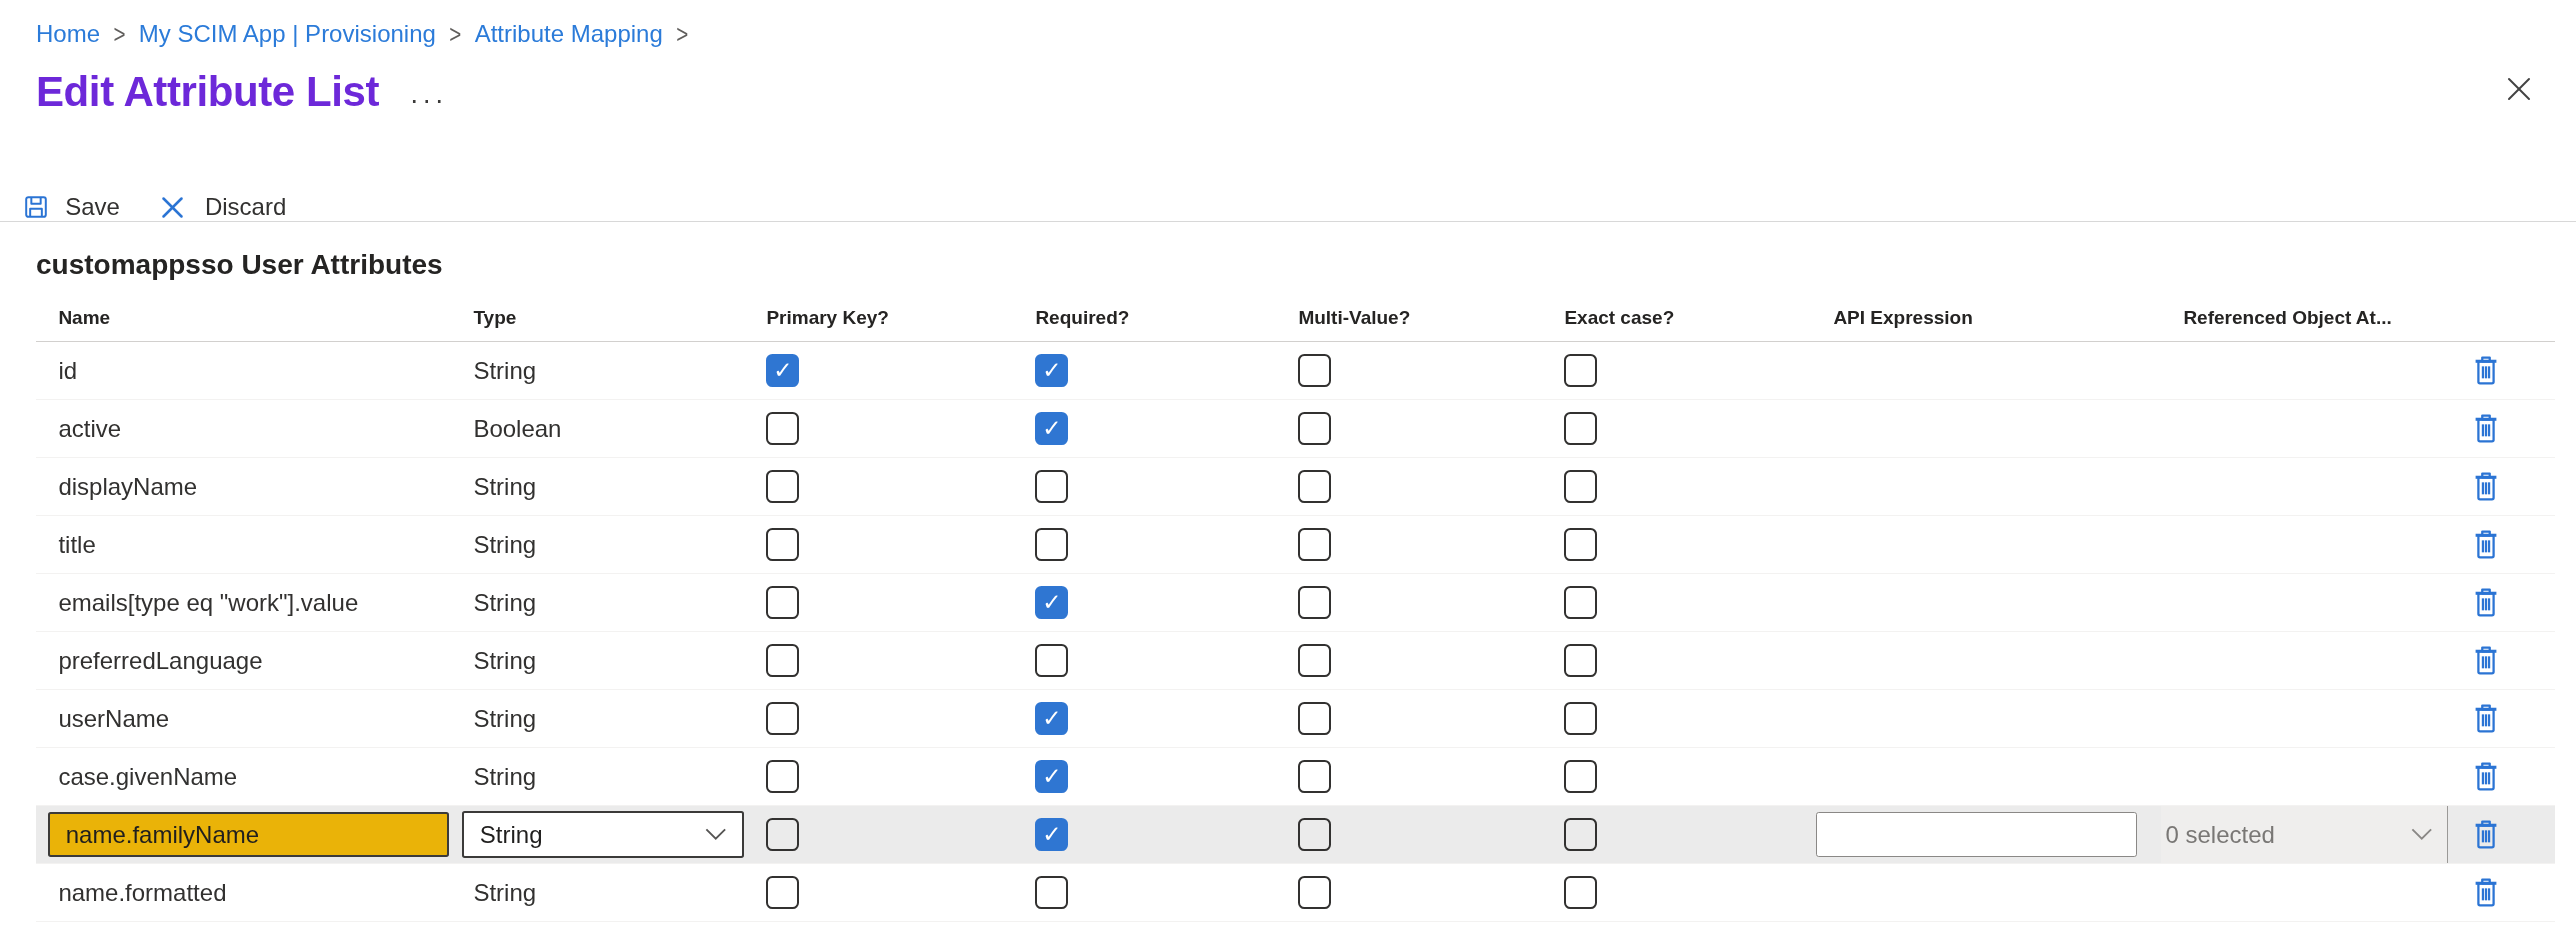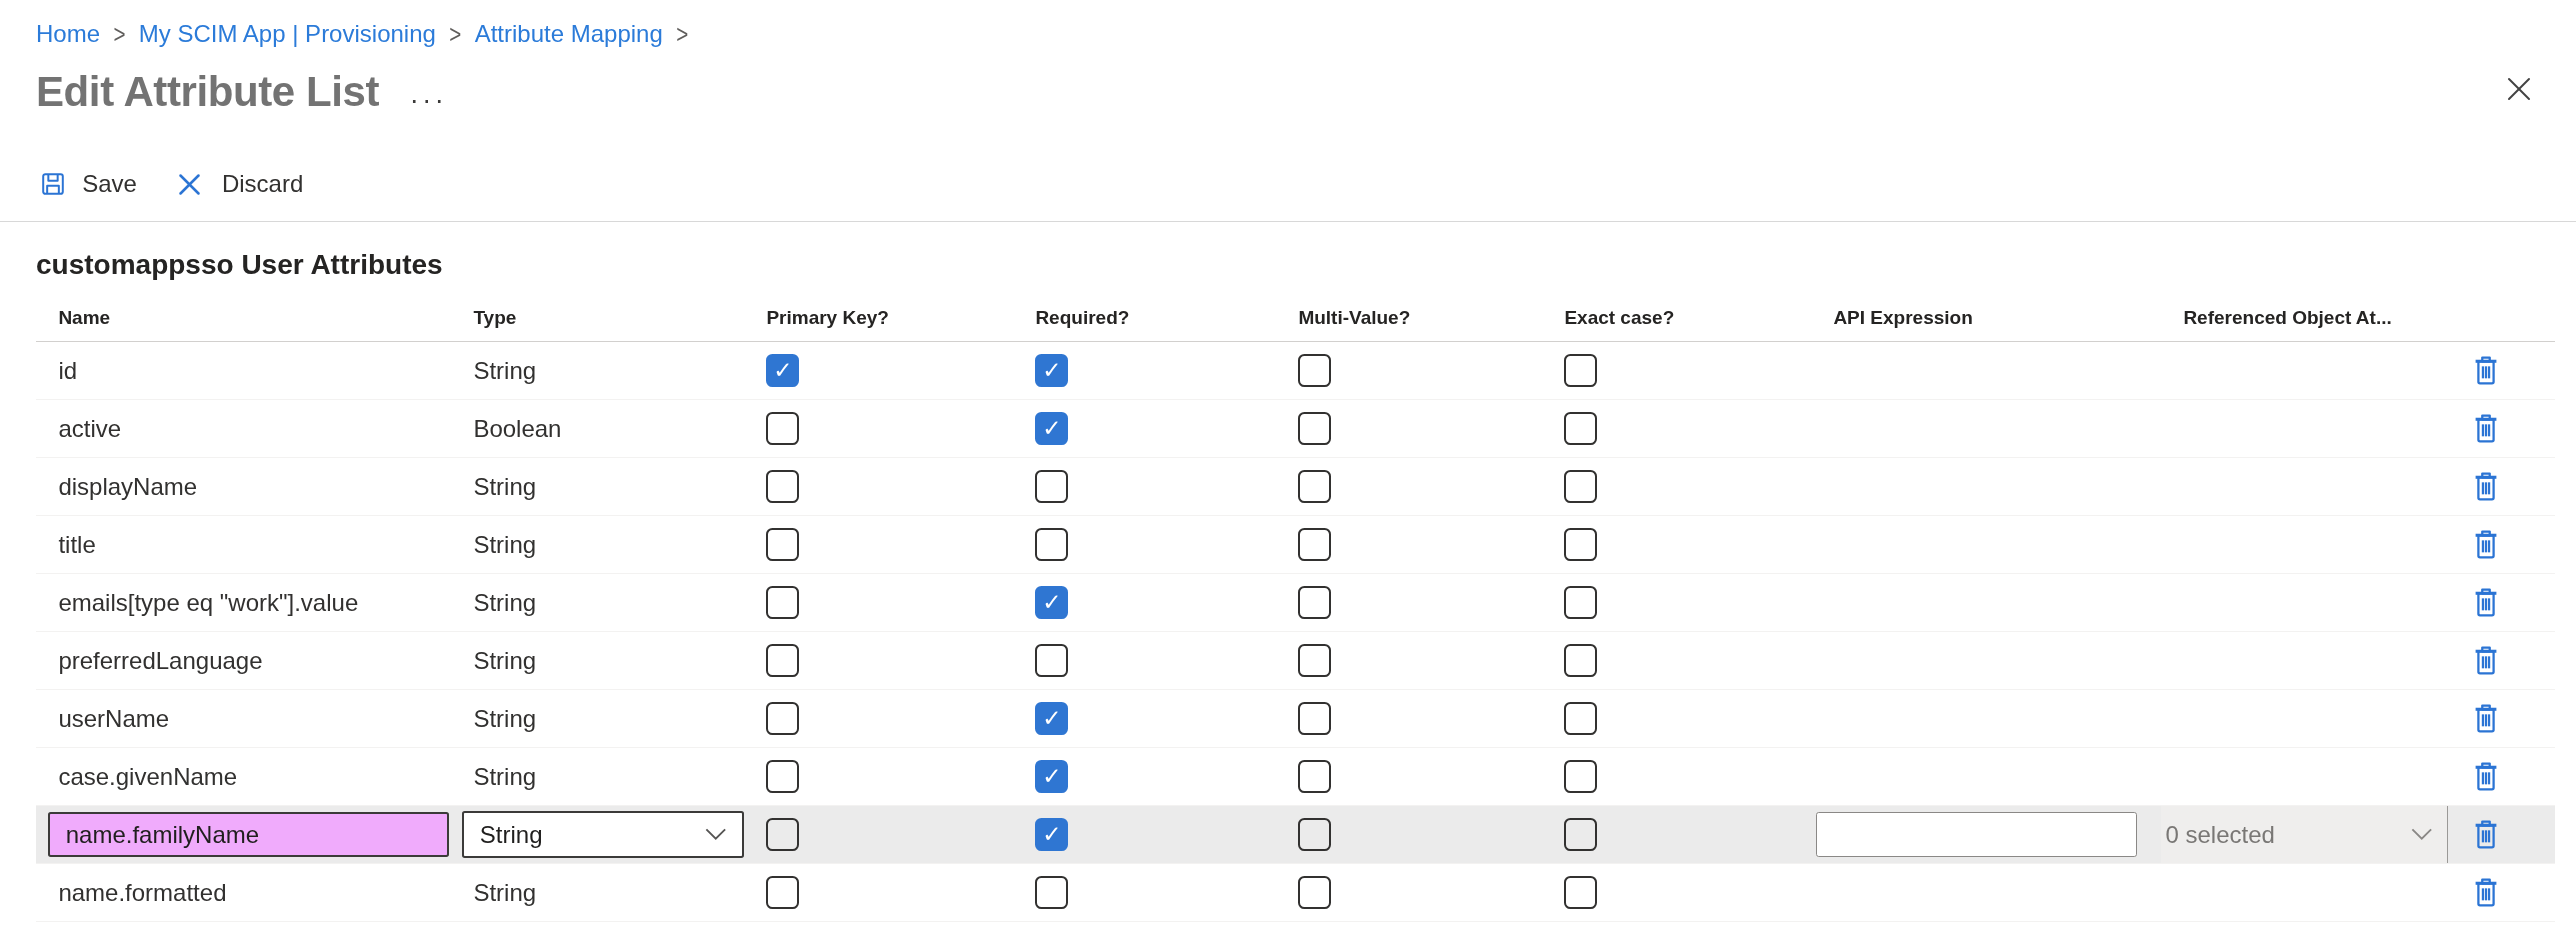--- a/index.html
+++ b/index.html
@@ -6,27 +6,27 @@
   html,body { width:2576px; height:930px; background:#fff; overflow:hidden;
               font-family:"Liberation Sans","DejaVu Sans",sans-serif; color:#323130; }
 
   
   .breadcrumb { padding:20px 0 0 36px; display:flex; align-items:center; font-size:24px; }
   .crumb { color:#2b7bd9; text-decoration:none; cursor:pointer; }
   .crumb-sep { color:#605e5c; font-size:20.6px; margin:0 13.4px; transform:scaleY(1.25); display:inline-block; }
 
   
   .title-row { display:flex; align-items:center; margin:18px 0 0 36px; height:52px; position:relative; }
-  .page-title { font-size:42px; font-weight:700; color:#737373; letter-spacing:-0.4px;text-align:right; }
+  .page-title { font-size:42px; font-weight:700; color:#6d28d9; letter-spacing:-0.4px;text-align:right; }
   .more-btn { background:none; border:none; cursor:pointer; color:#3b3a39; font-size:27px;
               letter-spacing:3.6px; margin-left:30.5px; margin-top:16px; line-height:9px; }
   .close-btn { position:absolute; top:73px; right:41px; background:none; border:none; cursor:pointer; }
 
   
-  .toolbar { margin-top:52px; height:52px; display:flex; align-items:flex-start; padding-left:39px;
+  .toolbar { margin-top:52px; height:52px; display:flex; align-items:flex-end; padding-left:22px;
              border-bottom:1.8px solid #d8d8d8; }
   .tb-btn { display:flex; align-items:center; gap:15.2px; background:none; border:none; cursor:pointer;
             font-size:24px; color:#323130; font-family:inherit; }
   .tb-btn + .tb-btn { margin-left:39px;gap:19px; }
 
   
   .section-heading { margin:27px 16px 0 36px; font-size:28px; color:#252423; }
 
   
   .attr-table { margin:14.3px 0 0 36px; width:2519px; }
@@ -44,21 +44,21 @@
   .checkbox.checked { background:#2f76d2; border-color:#2f76d2; }
   .checkbox.checked .tick { display:block; }
 
   .trash-btn { background:none; border:none; cursor:pointer; padding:0; line-height:0; }
 
   
   .t-row.edit-row { background:#ebebeb; }
   .edit-row .cell.name, .edit-row .cell.type, .edit-row .cell.ref { padding-left:0; }
   .edit-row .cell.api { padding-left:4.5px; }
   .name-input { margin-left:11.7px; width:401px; height:45px; border:2.2px solid #3b3a39; border-radius:2.7px;
-                background:#f0abfc; font-size:24px; color:#201f1e; padding:0 16px; font-family:inherit; }
+                background:#eab308; font-size:24px; color:#201f1e; padding:0 16px; font-family:inherit; }
   .type-select { margin-left:10.8px; width:283px; height:47px; border:2.2px solid #3b3a39; border-radius:2.7px;
                  background:#fff; display:flex; align-items:center; justify-content:space-between;
                  padding:0 16px; font-size:24px; color:#201f1e; cursor:pointer; }
   .api-input { width:321px; height:45px; border:1.8px solid #8a8886; border-radius:2.7px; background:#fff;
                font-size:24px; padding:0 12.5px; font-family:inherit; }
   .ref-select { margin-left:-10.8px; width:300px; height:65px; border:1.8px solid #9b9997; border-radius:2.7px;
                 background:#efeeed; color:#797775; display:flex; align-items:center; justify-content:space-between;
                 padding:0 14.3px; font-size:24px; cursor:default; }
 </style>
 </head>

